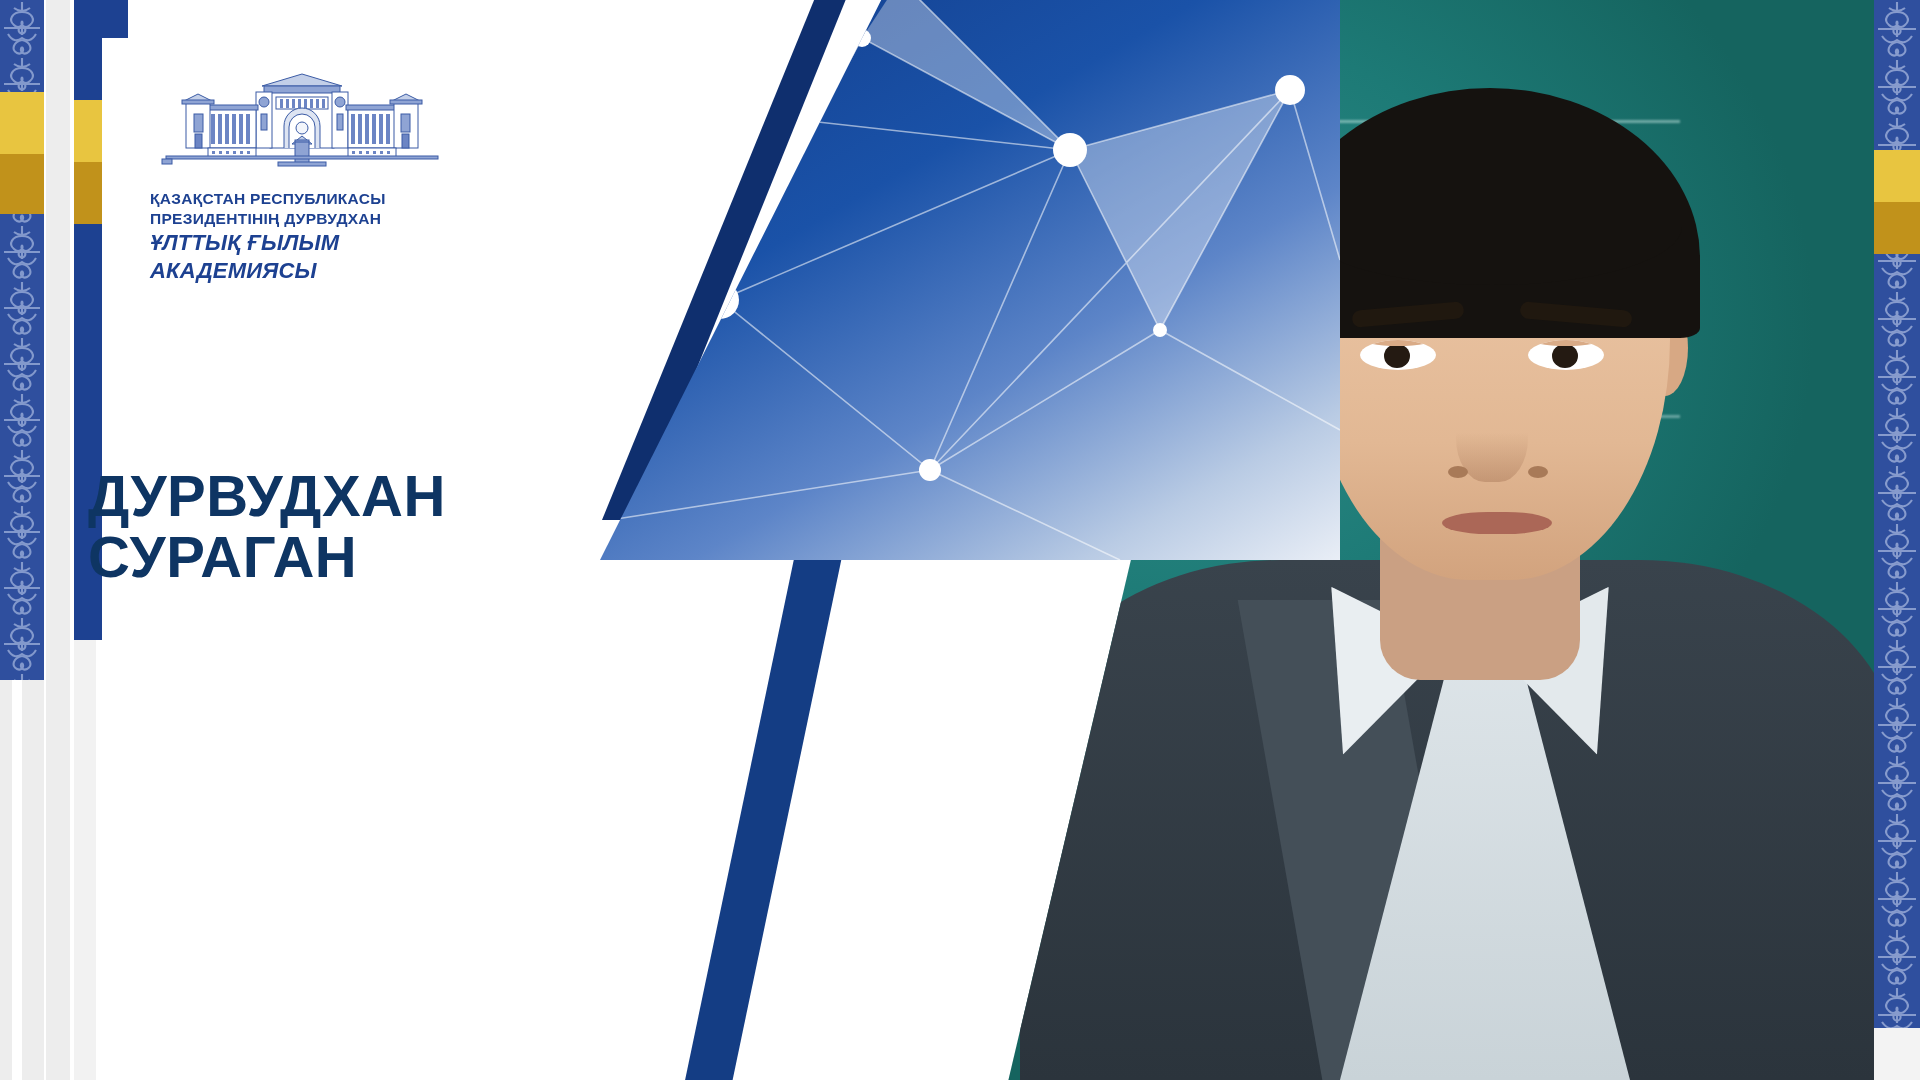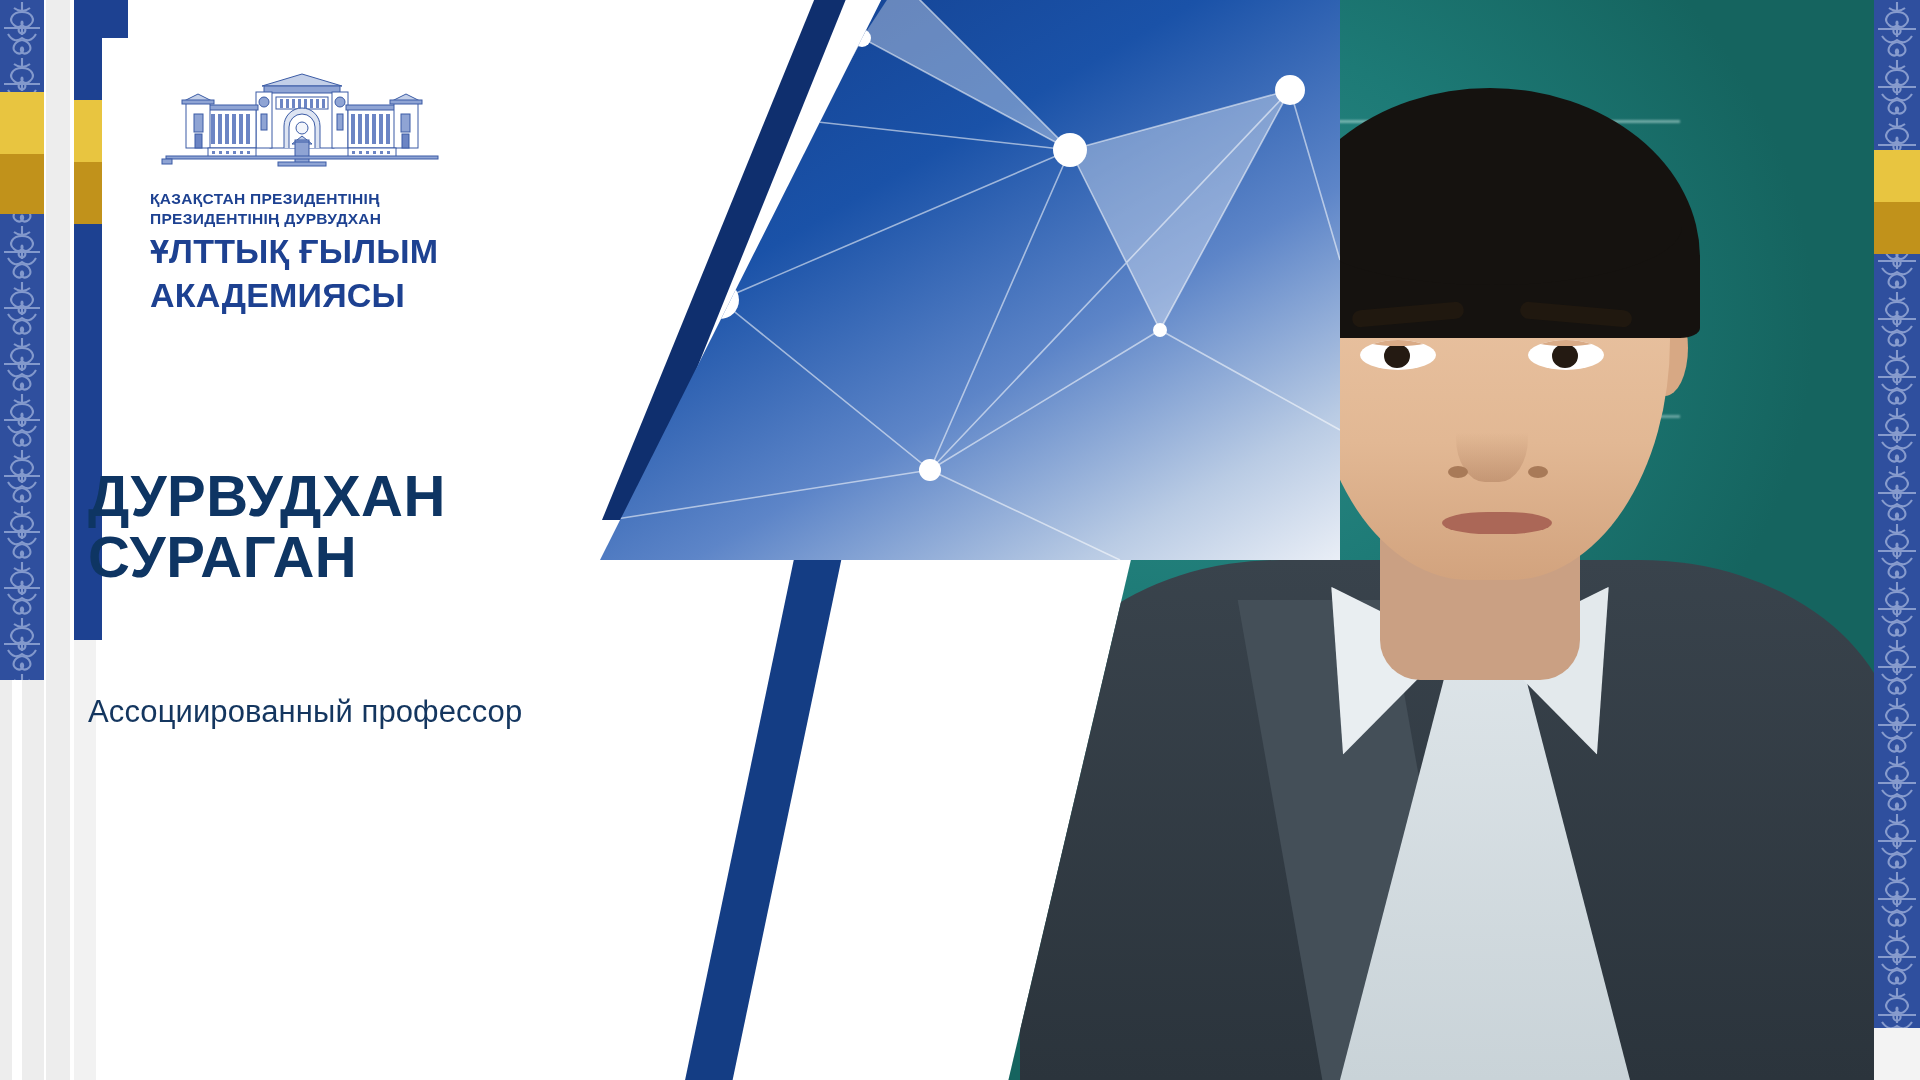--- a/index.html
+++ b/index.html
@@ -193,21 +193,21 @@
   .logo-block { position:absolute; left:150px; top:70px; width:350px; }
   .logo-building { width:300px; height:105px; display:block; margin-left:2px;}
   .logo-text { margin-top:14px; }
   .logo-line {
     color:#1d4191;
     font-weight:bold;
     letter-spacing:.3px;
     line-height:1.28;
   }
   .logo-sm { font-size:15.5px; }
-  .logo-lg { font-size:34px; line-height:1.3; letter-spacing:.2px; }
+  .logo-lg { font-size:22px; line-height:1.3; letter-spacing:.2px;font-style:italic; }
 
   .person-name {
     position:absolute; left:88px; top:465px;
     color:#0e3563;
     font-size:58px;
     font-weight:bold;
     line-height:1.06;
     letter-spacing:.5px;
   }
   .person-role {
@@ -448,30 +448,29 @@
             <rect x="228" y="81" width="3" height="3"></rect>
               <rect x="235" y="81" width="3" height="3"></rect>
           </g>
           <rect x="14" y="86" width="272" height="3" fill="#8fa4d4"></rect>
           <rect x="10" y="89" width="10" height="5" fill="#8fa4d4"></rect>
           <rect x="126" y="92" width="48" height="4" fill="#8fa4d4"></rect>
         </g>
       </svg>
 
       <div class="logo-text">
-        <div class="logo-line logo-sm">ҚАЗАҚСТАН ПРЕЗИДЕНТІНІҢ</div>
+        <div class="logo-line logo-sm">ҚАЗАҚСТАН РЕСПУБЛИКАСЫ</div>
         <div class="logo-line logo-sm">ПРЕЗИДЕНТІНІҢ ДУРВУДХАН</div>
         <div class="logo-line logo-lg">ҰЛТТЫҚ ҒЫЛЫМ</div>
         <div class="logo-line logo-lg">АКАДЕМИЯСЫ</div>
       </div>
     </div>
 
     <div class="person-name">
       <div>ДУРВУДХАН</div>
       <div>СУРАГАН</div>
     </div>
 
     <div class="person-role">
-      <div>Ассоциированный профессор</div>
     </div>
 
   </div>
 </div>
 
 </body></html>

